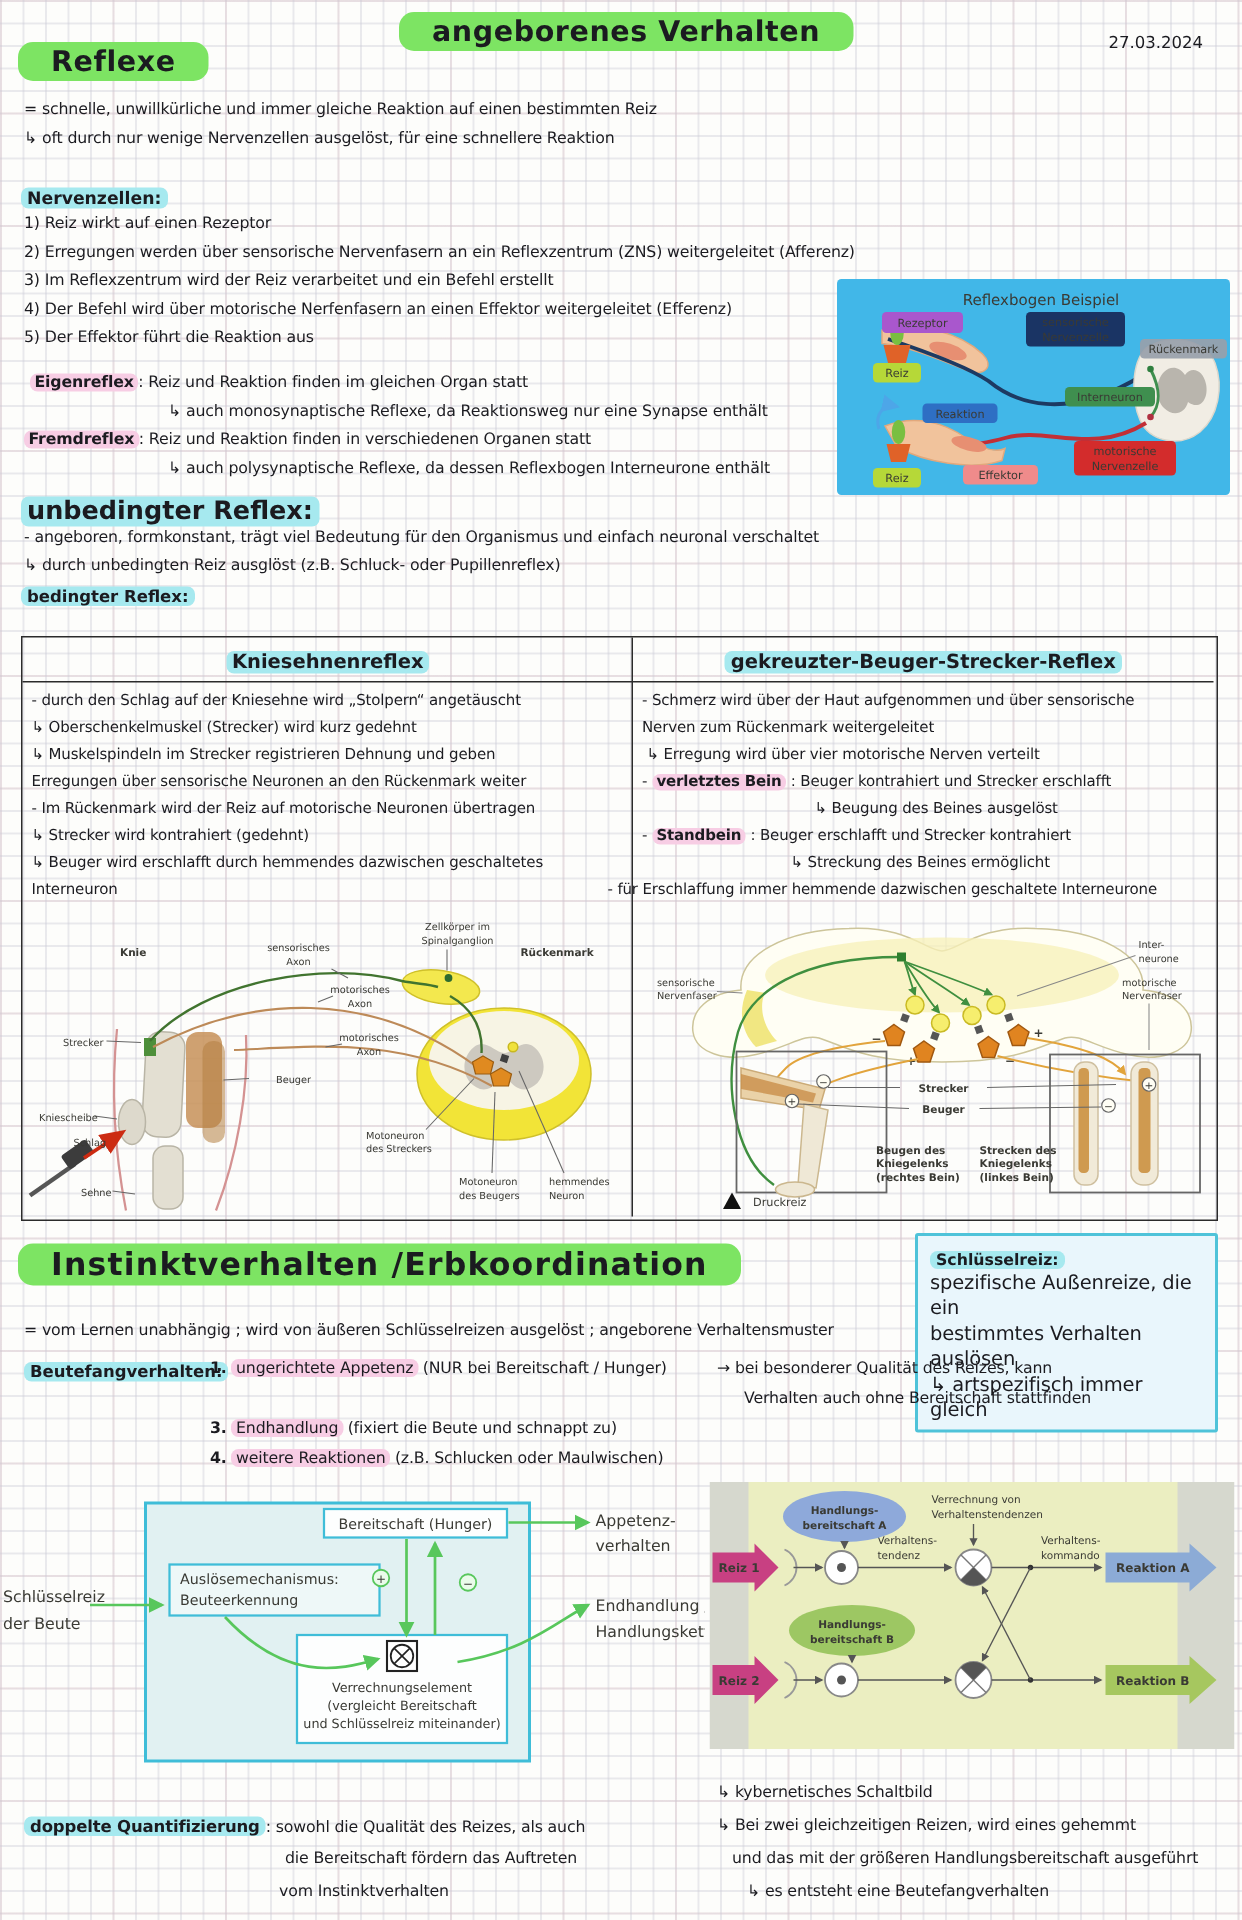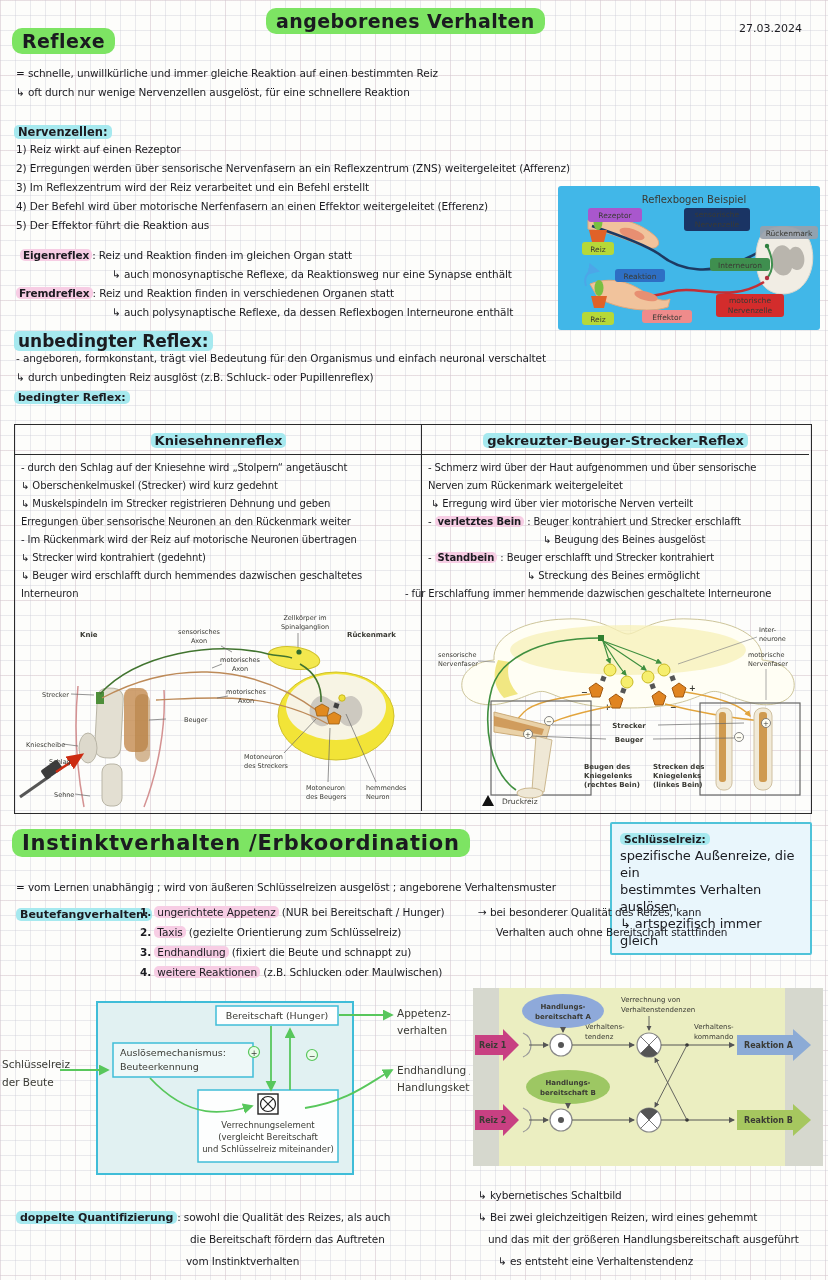--- a/index.html
+++ b/index.html
@@ -10,21 +10,21 @@
       linear-gradient(rgba(203,203,214,.40) 1px, transparent 1px),
       linear-gradient(90deg, rgba(203,203,214,.40) 1px, transparent 1px),
       linear-gradient(rgba(238,170,170,.22) 1px, transparent 1px),
       linear-gradient(90deg, rgba(238,170,170,.22) 1px, transparent 1px);
     background-size:15px 15px,15px 15px,75px 75px,75px 75px;}
   .abs{position:absolute}
   .hw{font-size:10.5px;line-height:19px;letter-spacing:-.1px;color:#1b1b20}
   .sm{font-size:10px;line-height:18px}
   .ml{white-space:pre-line}
   .bold{font-weight:bold}
-  .hl-g{background:#7de463;border-radius:10px;padding:2px 10px;font-weight:bold}
+  .hl-g{background:#7de463;border-radius:10px;padding:2px 22px;font-weight:bold}
   .hl-c{background:#a6e9ef;border-radius:5px;padding:0 4px}
   .hl-p{background:#f7cde4;border-radius:5px;padding:0 3px}
   .h1{font-size:19px;letter-spacing:.4px}
   .h2{font-size:21px;letter-spacing:.8px}
   .tbl{border:1.7px solid #2b2b2b}
   .cellL{border-right:1.7px solid #2b2b2b}
   .hdrRow{border-bottom:1.7px solid #2b2b2b}
   .kbox{border:2px solid #4fc3d9;background:#e9f6fc;border-radius:2px;padding:4px 8px}
   svg{display:block}
   svg text{font-family:"DejaVu Sans",sans-serif;fill:#3a3a34}
@@ -306,21 +306,20 @@
     <div><span class="hl-c bold" style="font-size:10.5px">Schlüsselreiz:</span></div>
     <div class="hw ml" style="font-size:13px;line-height:17px">spezifische Außenreize, die ein
 bestimmtes Verhalten auslösen
 ↳ artspezifisch immer gleich</div>
   </div>
 
   <div class="abs hw" style="left:16px;top:878px">= vom Lernen unabhängig ; wird von äußeren Schlüsselreizen ausgelöst ; angeborene Verhaltensmuster</div>
 
   <div class="abs" style="left:16px;top:903px"><span class="hl-c bold" style="font-size:11px">Beutefangverhalten:</span></div>
   <div class="abs hw" style="left:140px;top:903px"><span class="bold">1.</span> <span class="hl-p">ungerichtete Appetenz</span><span> (NUR bei Bereitschaft / Hunger)</span></div>
-  <div class="abs hw" style="left:140px;top:923px"><span class="bold">2.</span> <span class="hl-p">Taxis</span><span> (gezielte Orientierung zum Schlüsselreiz)</span></div>
   <div class="abs hw" style="left:140px;top:943px"><span class="bold">3.</span> <span class="hl-p">Endhandlung</span><span> (fixiert die Beute und schnappt zu)</span></div>
   <div class="abs hw" style="left:140px;top:963px"><span class="bold">4.</span> <span class="hl-p">weitere Reaktionen</span><span> (z.B. Schlucken oder Maulwischen)</span></div>
   <div class="abs hw" style="left:478px;top:903px">→ bei besonderer Qualität des Reizes, kann</div>
   <div class="abs hw" style="left:496px;top:923px">Verhalten auch ohne Bereitschaft stattfinden</div>
 
   <svg class="abs" style="left:0;top:986px" width="470" height="200" viewBox="0 0 470 200">
     <defs>
       <marker id="arrG" markerWidth="8" markerHeight="8" refX="5" refY="3" orient="auto">
           <path d="M0,0 L6,3 L0,6 Z" fill="#58c75c"></path>
         </marker>
@@ -416,15 +415,15 @@
     <line x1="214" y1="57" x2="182" y2="119" stroke="#555" stroke-width=".9" marker-end="url(#arrK)"></line>
     <line x1="214" y1="132" x2="182" y2="70" stroke="#555" stroke-width=".9" marker-end="url(#arrK)"></line>
   </svg>
 
   <div class="abs hw" style="left:16px;top:1208px"><span class="hl-c bold" style="font-size:11px">doppelte Quantifizierung</span><span>: sowohl die Qualität des Reizes, als auch</span></div>
   <div class="abs hw" style="left:190px;top:1230px">die Bereitschaft fördern das Auftreten</div>
   <div class="abs hw" style="left:186px;top:1252px">vom Instinktverhalten</div>
   <div class="abs hw" style="left:478px;top:1186px">↳ kybernetisches Schaltbild</div>
   <div class="abs hw" style="left:478px;top:1208px">↳ Bei zwei gleichzeitigen Reizen, wird eines gehemmt</div>
   <div class="abs hw" style="left:488px;top:1230px">und das mit der größeren Handlungsbereitschaft ausgeführt</div>
-  <div class="abs hw" style="left:498px;top:1252px">↳ es entsteht eine Verhaltenstendenz</div>
+  <div class="abs hw" style="left:498px;top:1252px">↳ es entsteht eine Beutefangverhalten</div>
 
 </div>
 
 </body></html>

